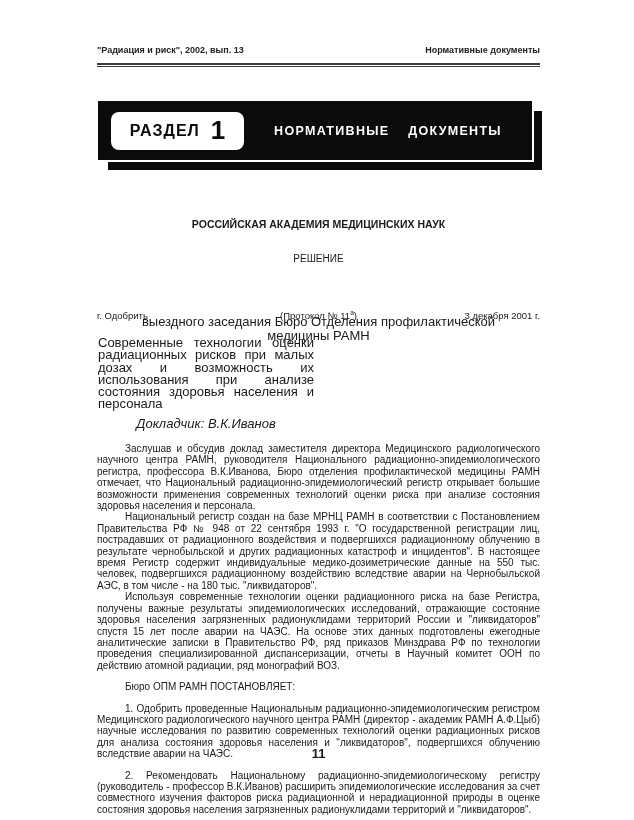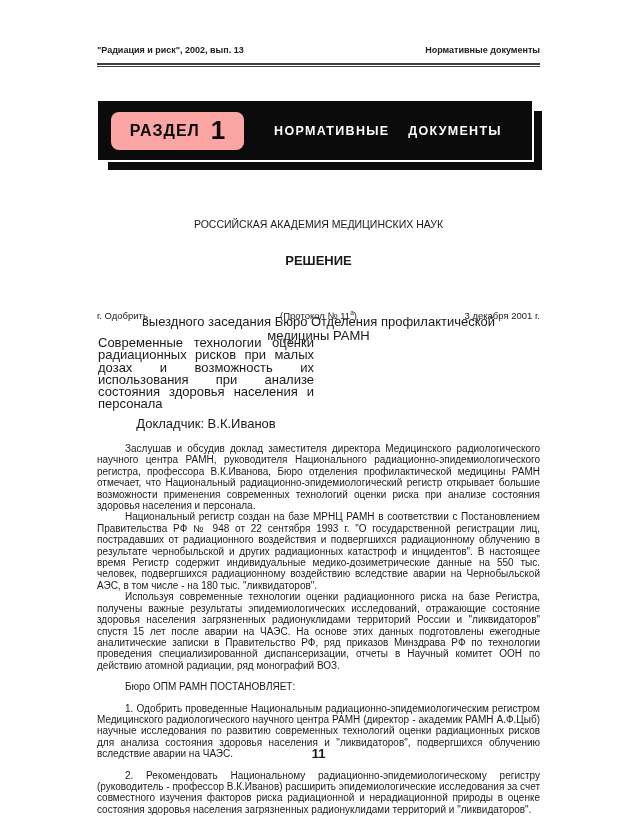--- a/index.html
+++ b/index.html
@@ -30,53 +30,53 @@
   .banner {
     position: absolute; left: 98px; top: 101px; width: 434px; height: 59px;
     background: #0b0b0b;
     box-shadow: 10px 10px 0 #0b0b0b;
     outline: 2px solid #ffffff;
     display: flex; align-items: center;
   }
   .section-box {
     margin-left: 13px;
     width: 133px; height: 38px;
-    background: #fca5a5; border-radius: 8px;
+    background: #ffffff; border-radius: 8px;
     display: flex; align-items: center; justify-content: center; gap: 11px;
     color: #0b0b0b;
   }
   .sec-label { font-size: 16px; font-weight: bold; letter-spacing: 1px; }
   .sec-num   { font-size: 26px; font-weight: bold; line-height: 1; position: relative; top: -1px; }
   .banner-title {
     flex: 1; text-align: center;
     color: #ffffff; font-weight: bold; font-size: 12.5px;
     letter-spacing: 1.3px; word-spacing: 14px;
   }
 
   
-  .org      { position: absolute; left: 97px; top: 218px; width: 443px; text-align: center; font-weight: normal; font-size: 10.5px; }
-  .doc-type { position: absolute; left: 97px; top: 253px; width: 443px; text-align: center; font-weight: bold; font-size: 13px; }
+  .org      { position: absolute; left: 97px; top: 218px; width: 443px; text-align: center; font-weight: bold; font-size: 10.5px; }
+  .doc-type { position: absolute; left: 97px; top: 253px; width: 443px; text-align: center; font-weight: normal; font-size: 10px; }
   .subtitle { position: absolute; left: 97px; top: 273px; width: 443px; text-align: center; }
   .subtitle-inner { display: inline-block; max-width: 380px; font-weight: normal; font-size: 13px; line-height: 13.5px; margin-top: 42px; }
 
   .meta-row {
     position: absolute; left: 97px; top: 309px; width: 443px;
     display: grid; grid-template-columns: 1fr auto 1fr; align-items: baseline;
     font-size: 9.5px;
   }
   .meta-place { text-align: left; }
   .meta-protocol { text-align: center; }
   .meta-protocol sup { font-size: 6.5px; }
   .meta-date { text-align: right; }
 
   
   .annotation { position: absolute; left: 98px; top: 337px; width: 216px; font-size: 13px; line-height: 12.3px; }
   .annotation p { margin: 0; }
   .topic   { text-align: justify; }
-  .speaker { margin-top: 7px !important; text-align: center; }
+  .speaker { margin-top: 7px !important; text-align: center; font-style: italic; }
   .control { margin-top: 9px !important; text-align: justify; }
 
   
   .body-text {
     position: absolute; left: 97px; top: 443px; width: 443px;
     font-size: 10px; line-height: 11.4px; text-align: justify;
   }
   .body-text p { margin: 0; text-indent: 28px; }
   .res-head { margin-top: 10px !important; text-align: left; }
   .items p  { margin-top: 10px !important; }

